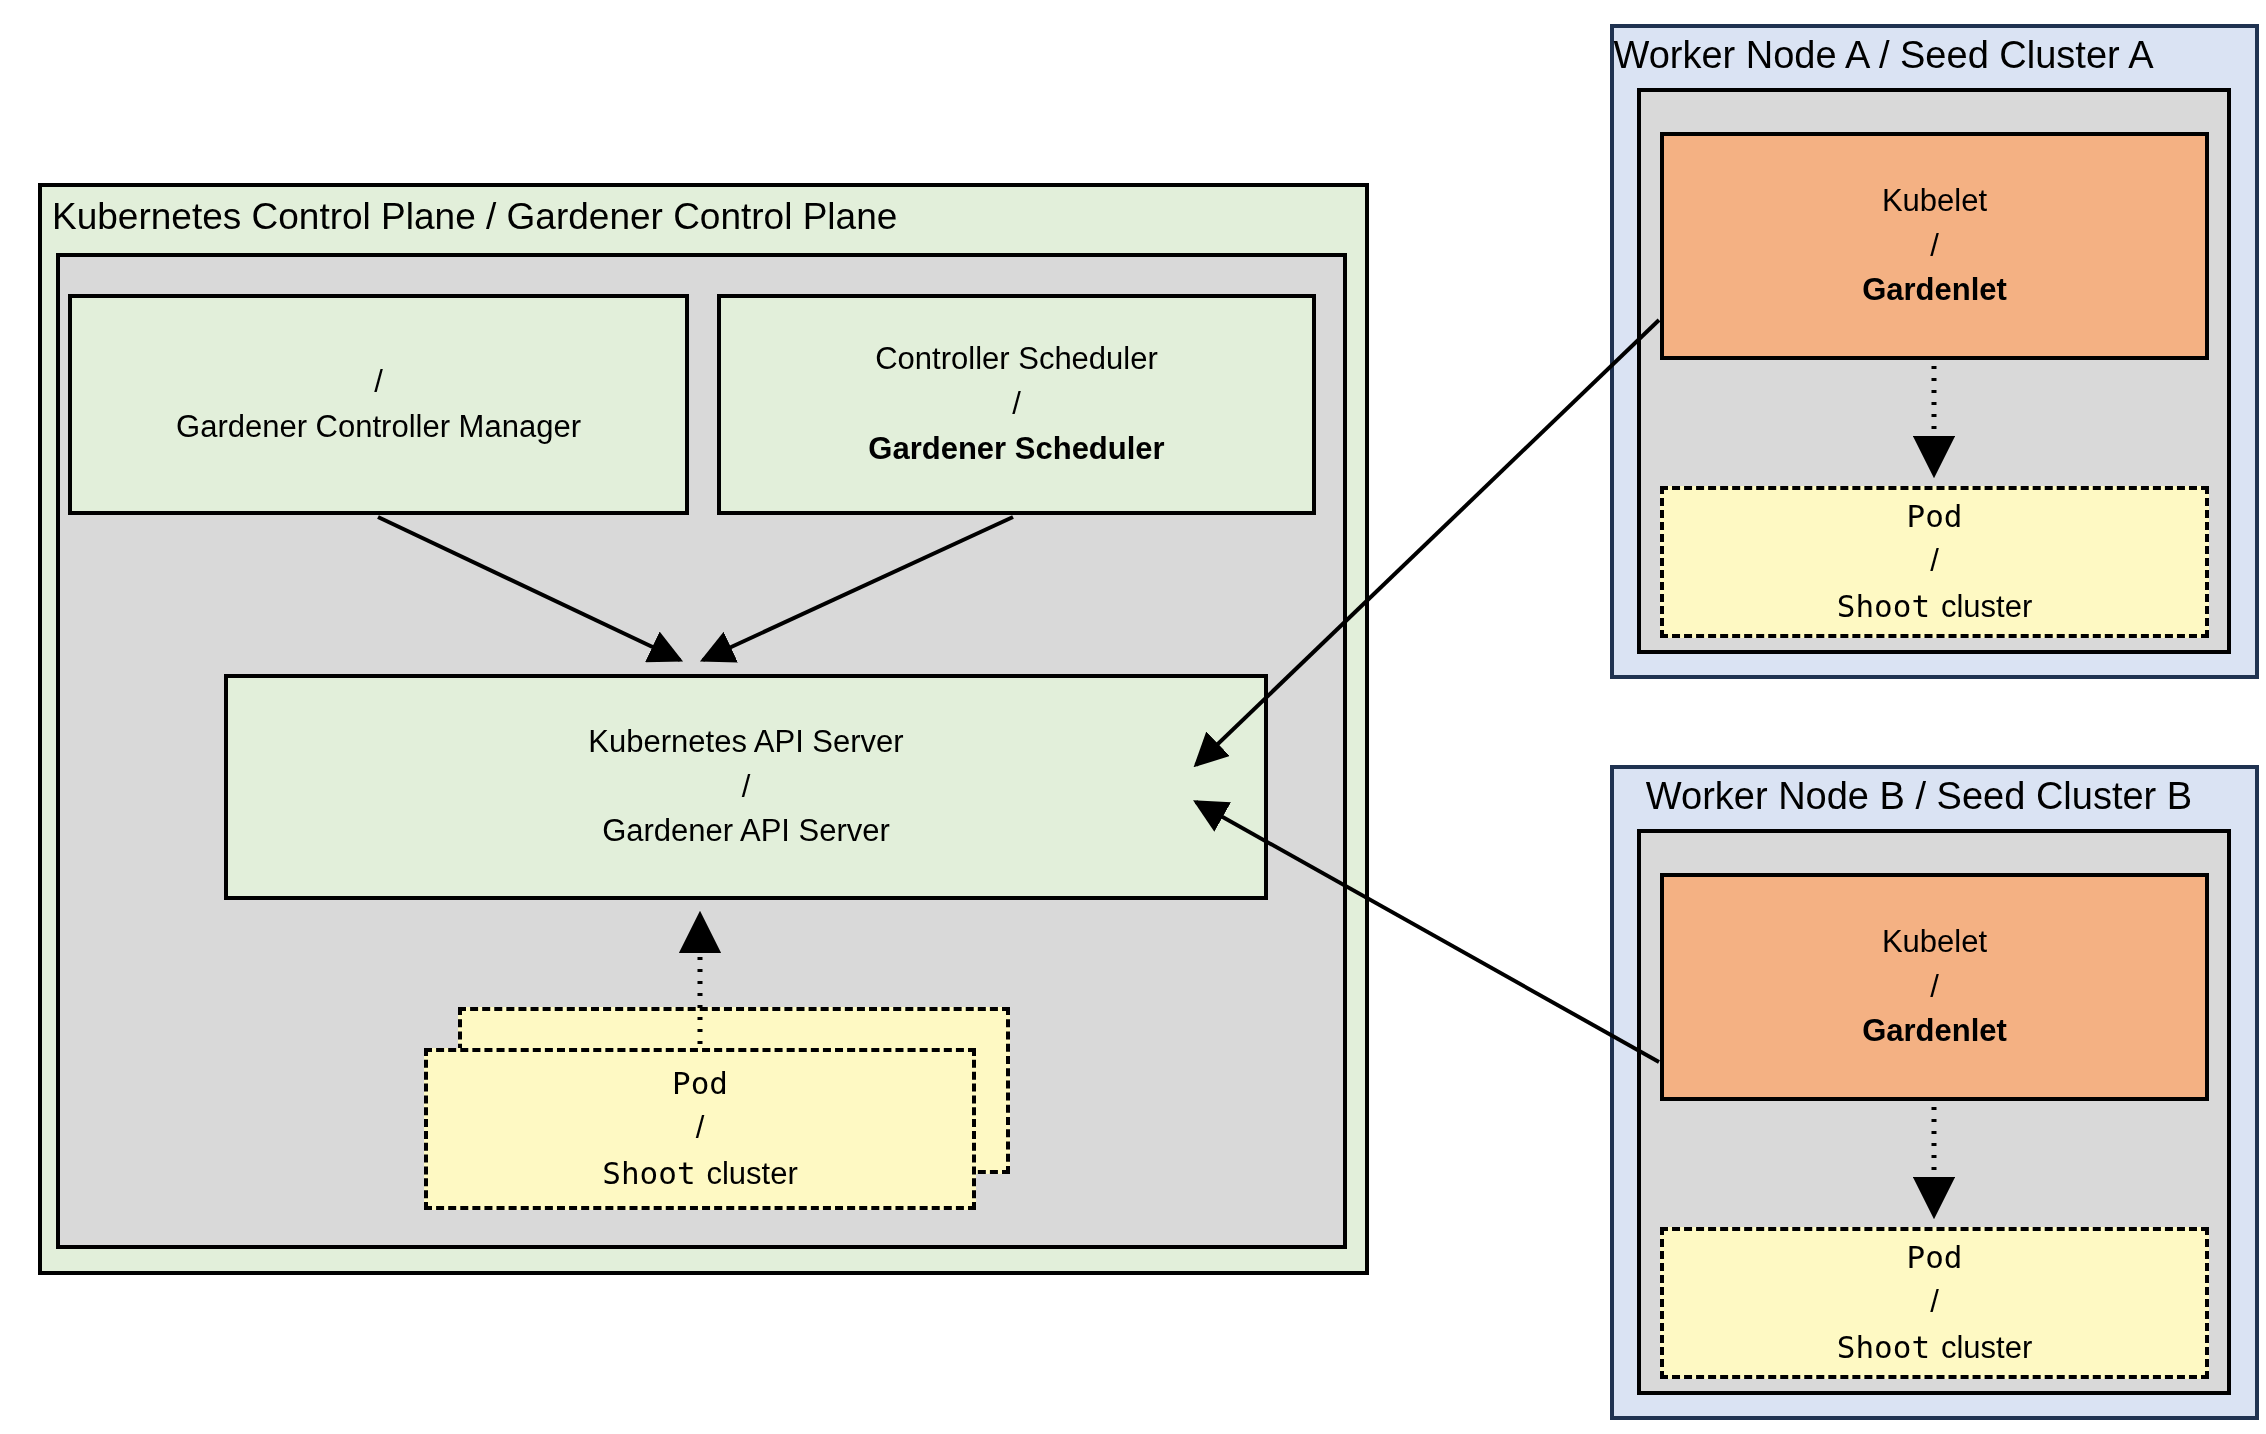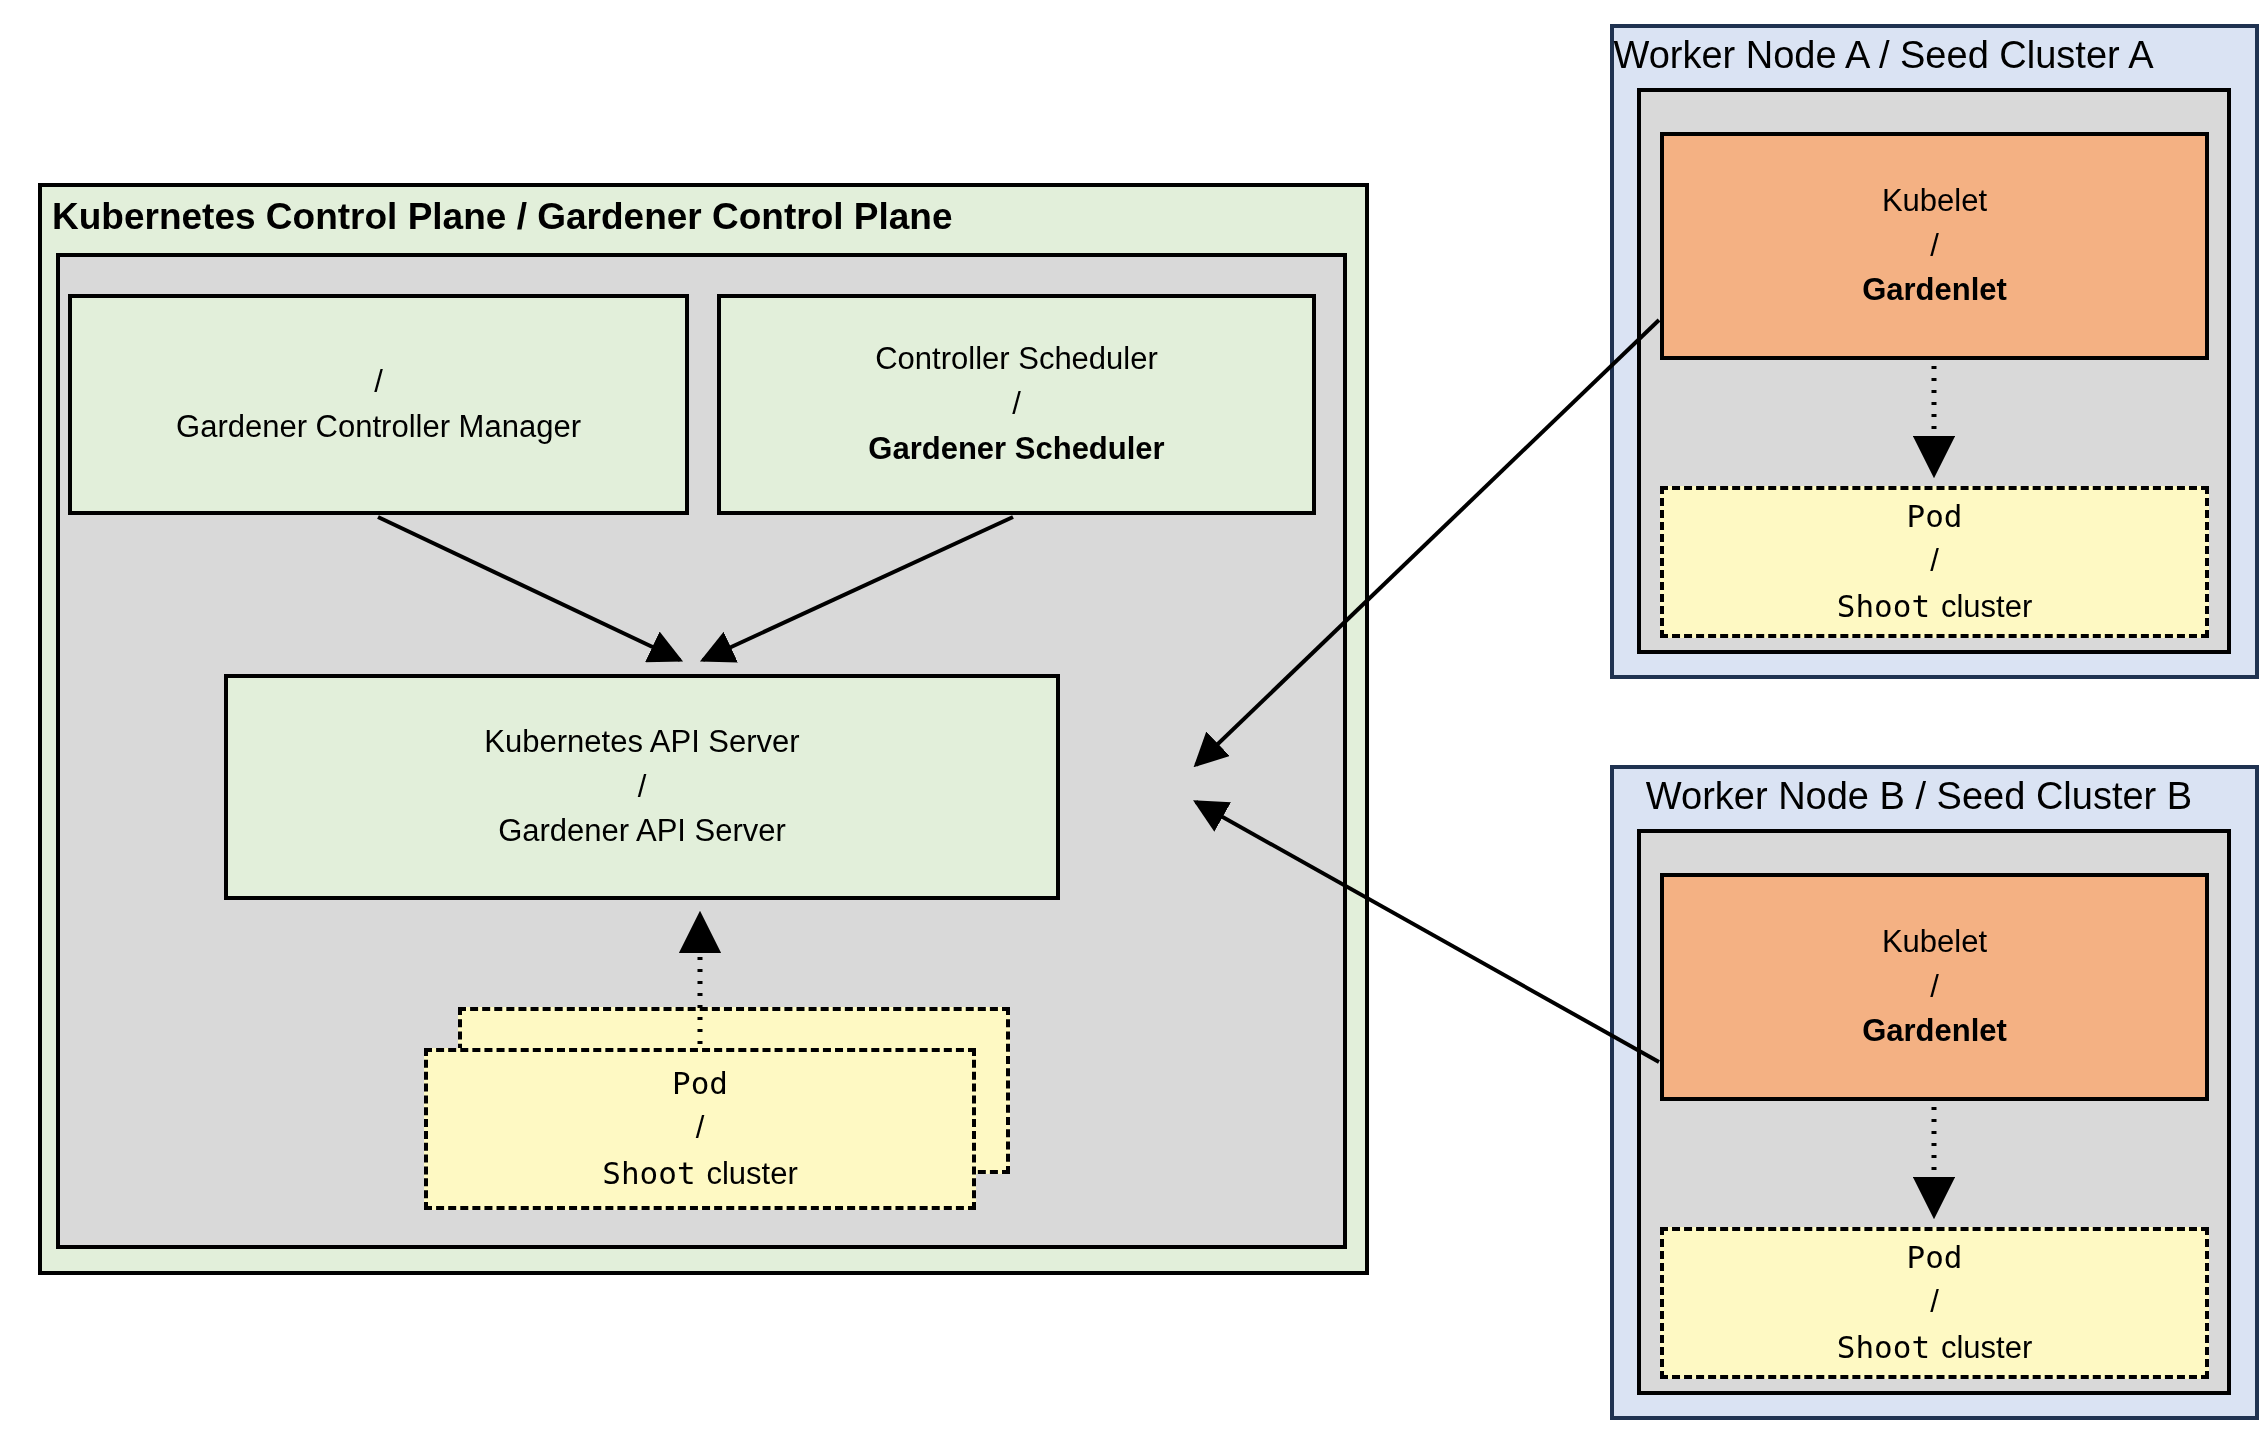--- a/index.html
+++ b/index.html
@@ -16,21 +16,21 @@
   .gray-panel{background:#d9d9d9;border:4px solid #000;}
   .green-box{background:#e2efda;border:4px solid #000;}
   .orange-box{background:#f4b183;border:4px solid #000;}
   .peach-dashed{background:#fef9c3;border:4px dashed #000;}
   .blue-outer{background:#dae3f3;border:4px solid #1f3250;}
   .center-label{
     display:flex;flex-direction:column;align-items:center;justify-content:center;
     text-align:right;font-size:31px;line-height:1.45;
   }
   .title{
-    position:absolute;font-size:37px;font-weight:700;white-space:nowrap;
+    position:absolute;font-size:37px;font-weight:400;white-space:nowrap;
   }
   .worker-title{
     position:absolute;font-size:38px;text-align:center;white-space:nowrap;
   }
   .bold{font-weight:bold;}
   .mono{font-family:"DejaVu Sans Mono","Liberation Mono",monospace;}
   .gap-left{margin-left:0.35em;}
   #arrow-layer{
     position:absolute;left:0;top:0;width:2266px;height:1434px;
     z-index:20;pointer-events:none;
@@ -51,21 +51,21 @@
     <div>/</div>
     <div>Gardener Controller Manager</div>
   </div>
 
   <div class="box green-box center-label" style="left:717px;top:294px;width:599px;height:221px;">
     <div>Controller Scheduler</div>
     <div>/</div>
     <div class="bold">Gardener Scheduler</div>
   </div>
 
-  <div class="box green-box center-label" style="left:224px;top:674px;width:836px;height:226px;">
+  <div class="box green-box center-label" style="left:224px;top:674px;width:1044px;height:226px;">
     <div>Kubernetes API Server</div>
     <div>/</div>
     <div>Gardener API Server</div>
   </div>
 
   <div class="box peach-dashed" style="left:458px;top:1007px;width:552px;height:167px;"></div>
 
   <div class="box peach-dashed center-label" style="left:424px;top:1048px;width:552px;height:162px;">
     <div class="mono">Pod</div>
     <div>/</div>

